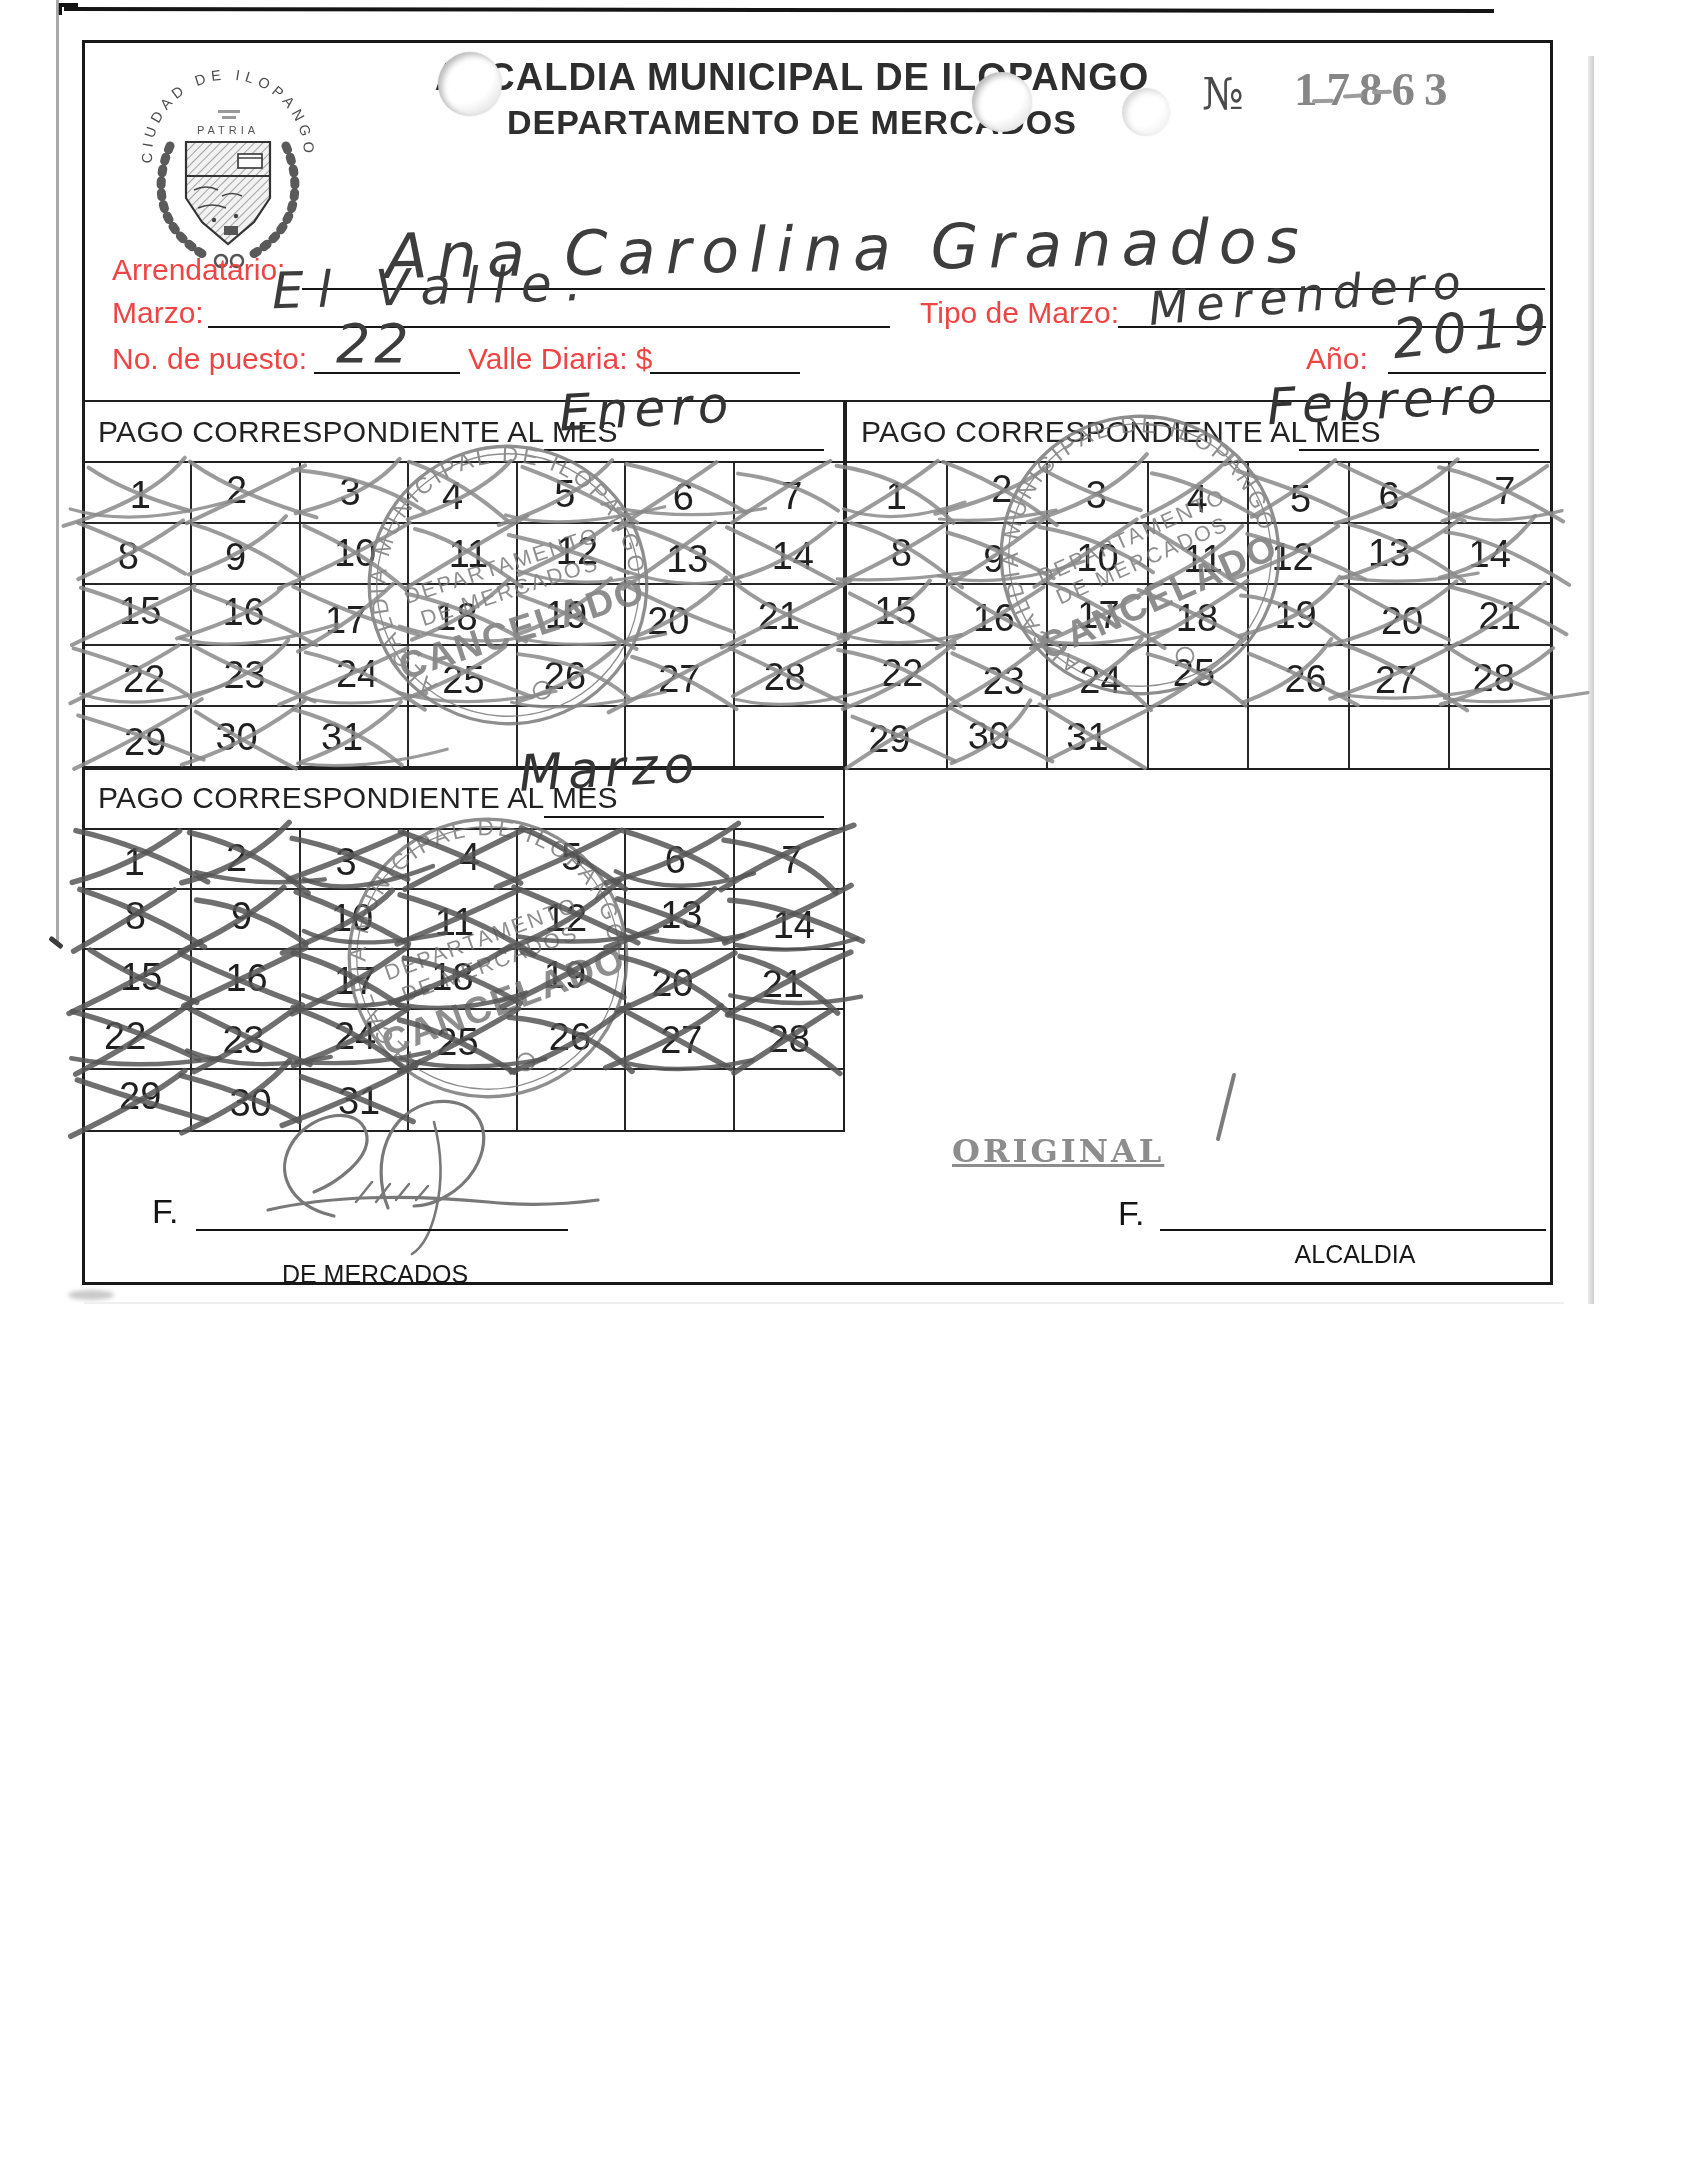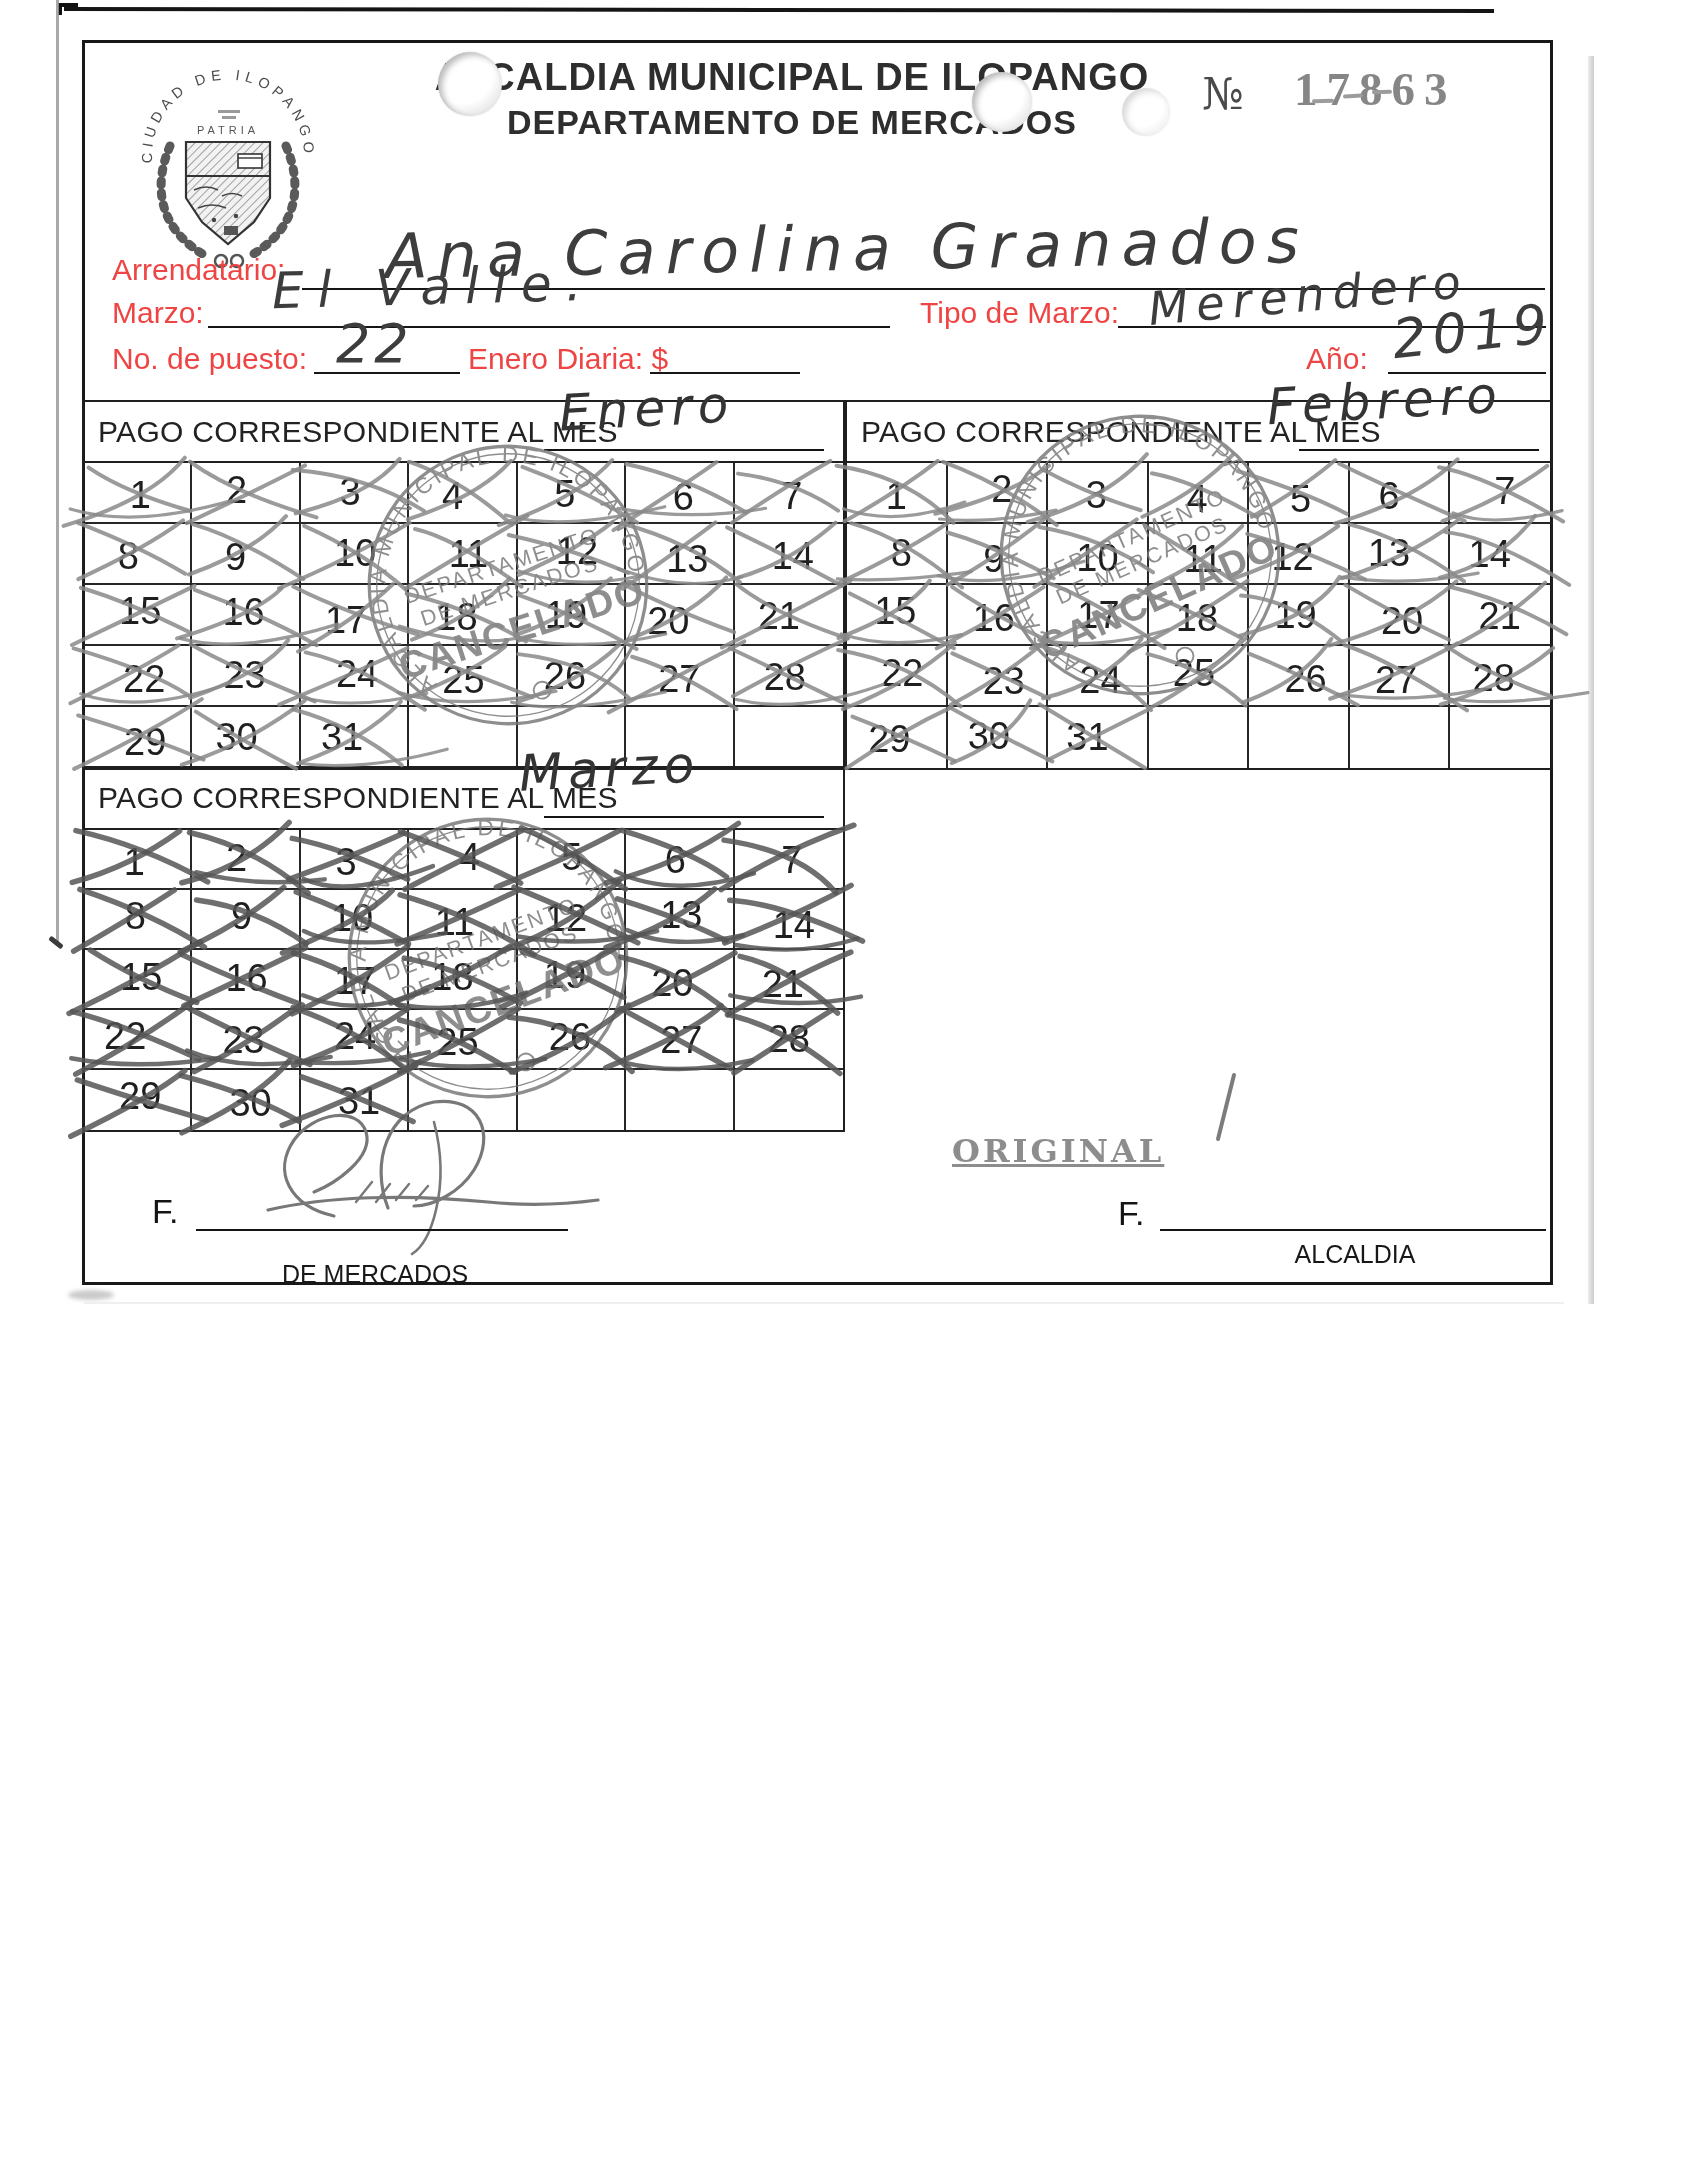--- a/index.html
+++ b/index.html
@@ -131,21 +131,21 @@
   <div class="abs hw" style="left:272px;top:258px;font-size:50px;letter-spacing:14px;transform:rotate(-1.5deg);">El Valle.</div>
 
   <div class="abs flabel" style="left:920px;top:296px;">Tipo de Marzo:</div>
   <div class="abs fline" style="left:1118px;top:326px;width:428px;"></div>
   <div class="abs hw" style="left:1148px;top:268px;font-size:46px;letter-spacing:8px;transform:rotate(-5deg);">Merendero</div>
 
   <div class="abs flabel" style="left:112px;top:342px;">No. de puesto:</div>
   <div class="abs fline" style="left:314px;top:372px;width:146px;"></div>
   <div class="abs hw" style="left:336px;top:312px;font-size:54px;letter-spacing:4px;">22</div>
 
-  <div class="abs flabel" style="left:468px;top:342px;">Enero Diaria: $</div>
+  <div class="abs flabel" style="left:468px;top:342px;">Valle Diaria: $</div>
   <div class="abs fline" style="left:650px;top:372px;width:150px;"></div>
 
   <div class="abs flabel" style="left:1306px;top:342px;">Año:</div>
   <div class="abs fline" style="left:1388px;top:372px;width:158px;"></div>
   <div class="abs hw" style="left:1392px;top:300px;font-size:54px;letter-spacing:6px;transform:rotate(-6deg);">2019</div>
 
   <div class="abs month-panel" style="left:82px;top:400px;width:763px;">
     <div class="month-title">
       <span class="mt-label">PAGO CORRESPONDIENTE AL MES</span>
       <span class="month-line" style="left:460px;width:280px;"></span>

